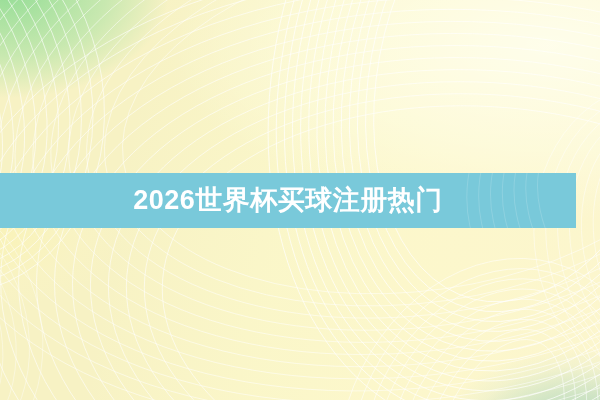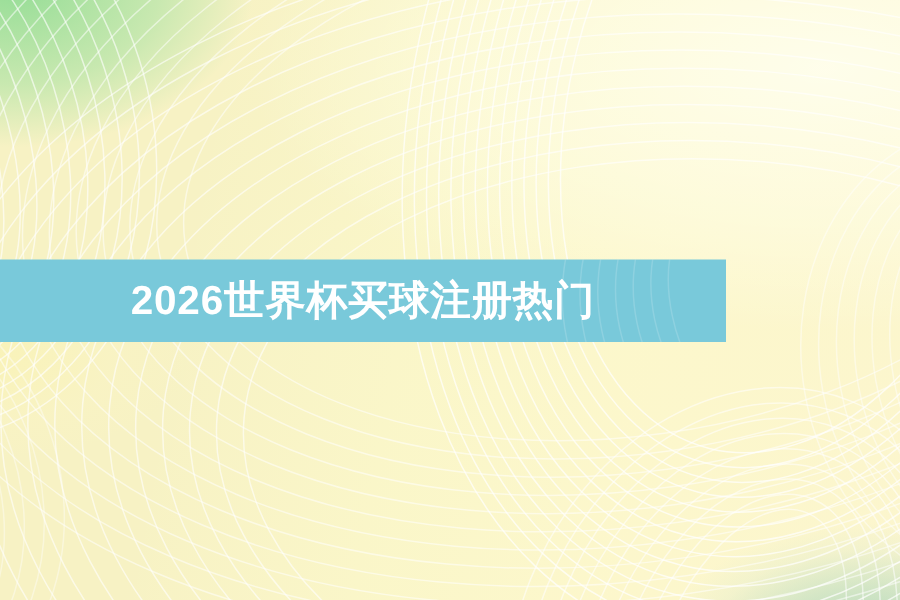--- a/index.html
+++ b/index.html
@@ -150,21 +150,21 @@
 
   
   #arcs-left-edge { left: -150px; top: 170px; width: 260px; height: 260px; }
   #arcs-left-edge svg ellipse { stroke-opacity: 0.40; stroke-width: 1; }
 
   
   #title-band {
     position: absolute;
     left: 0;
     top: 173px;
-    width: 484px;
+    width: 576px;
     height: 55px;
     background: #79c9da;
     display: flex;
     align-items: center;
     justify-content: center;
     overflow: hidden;
   }
   
   #band-texture {
     position: absolute;

